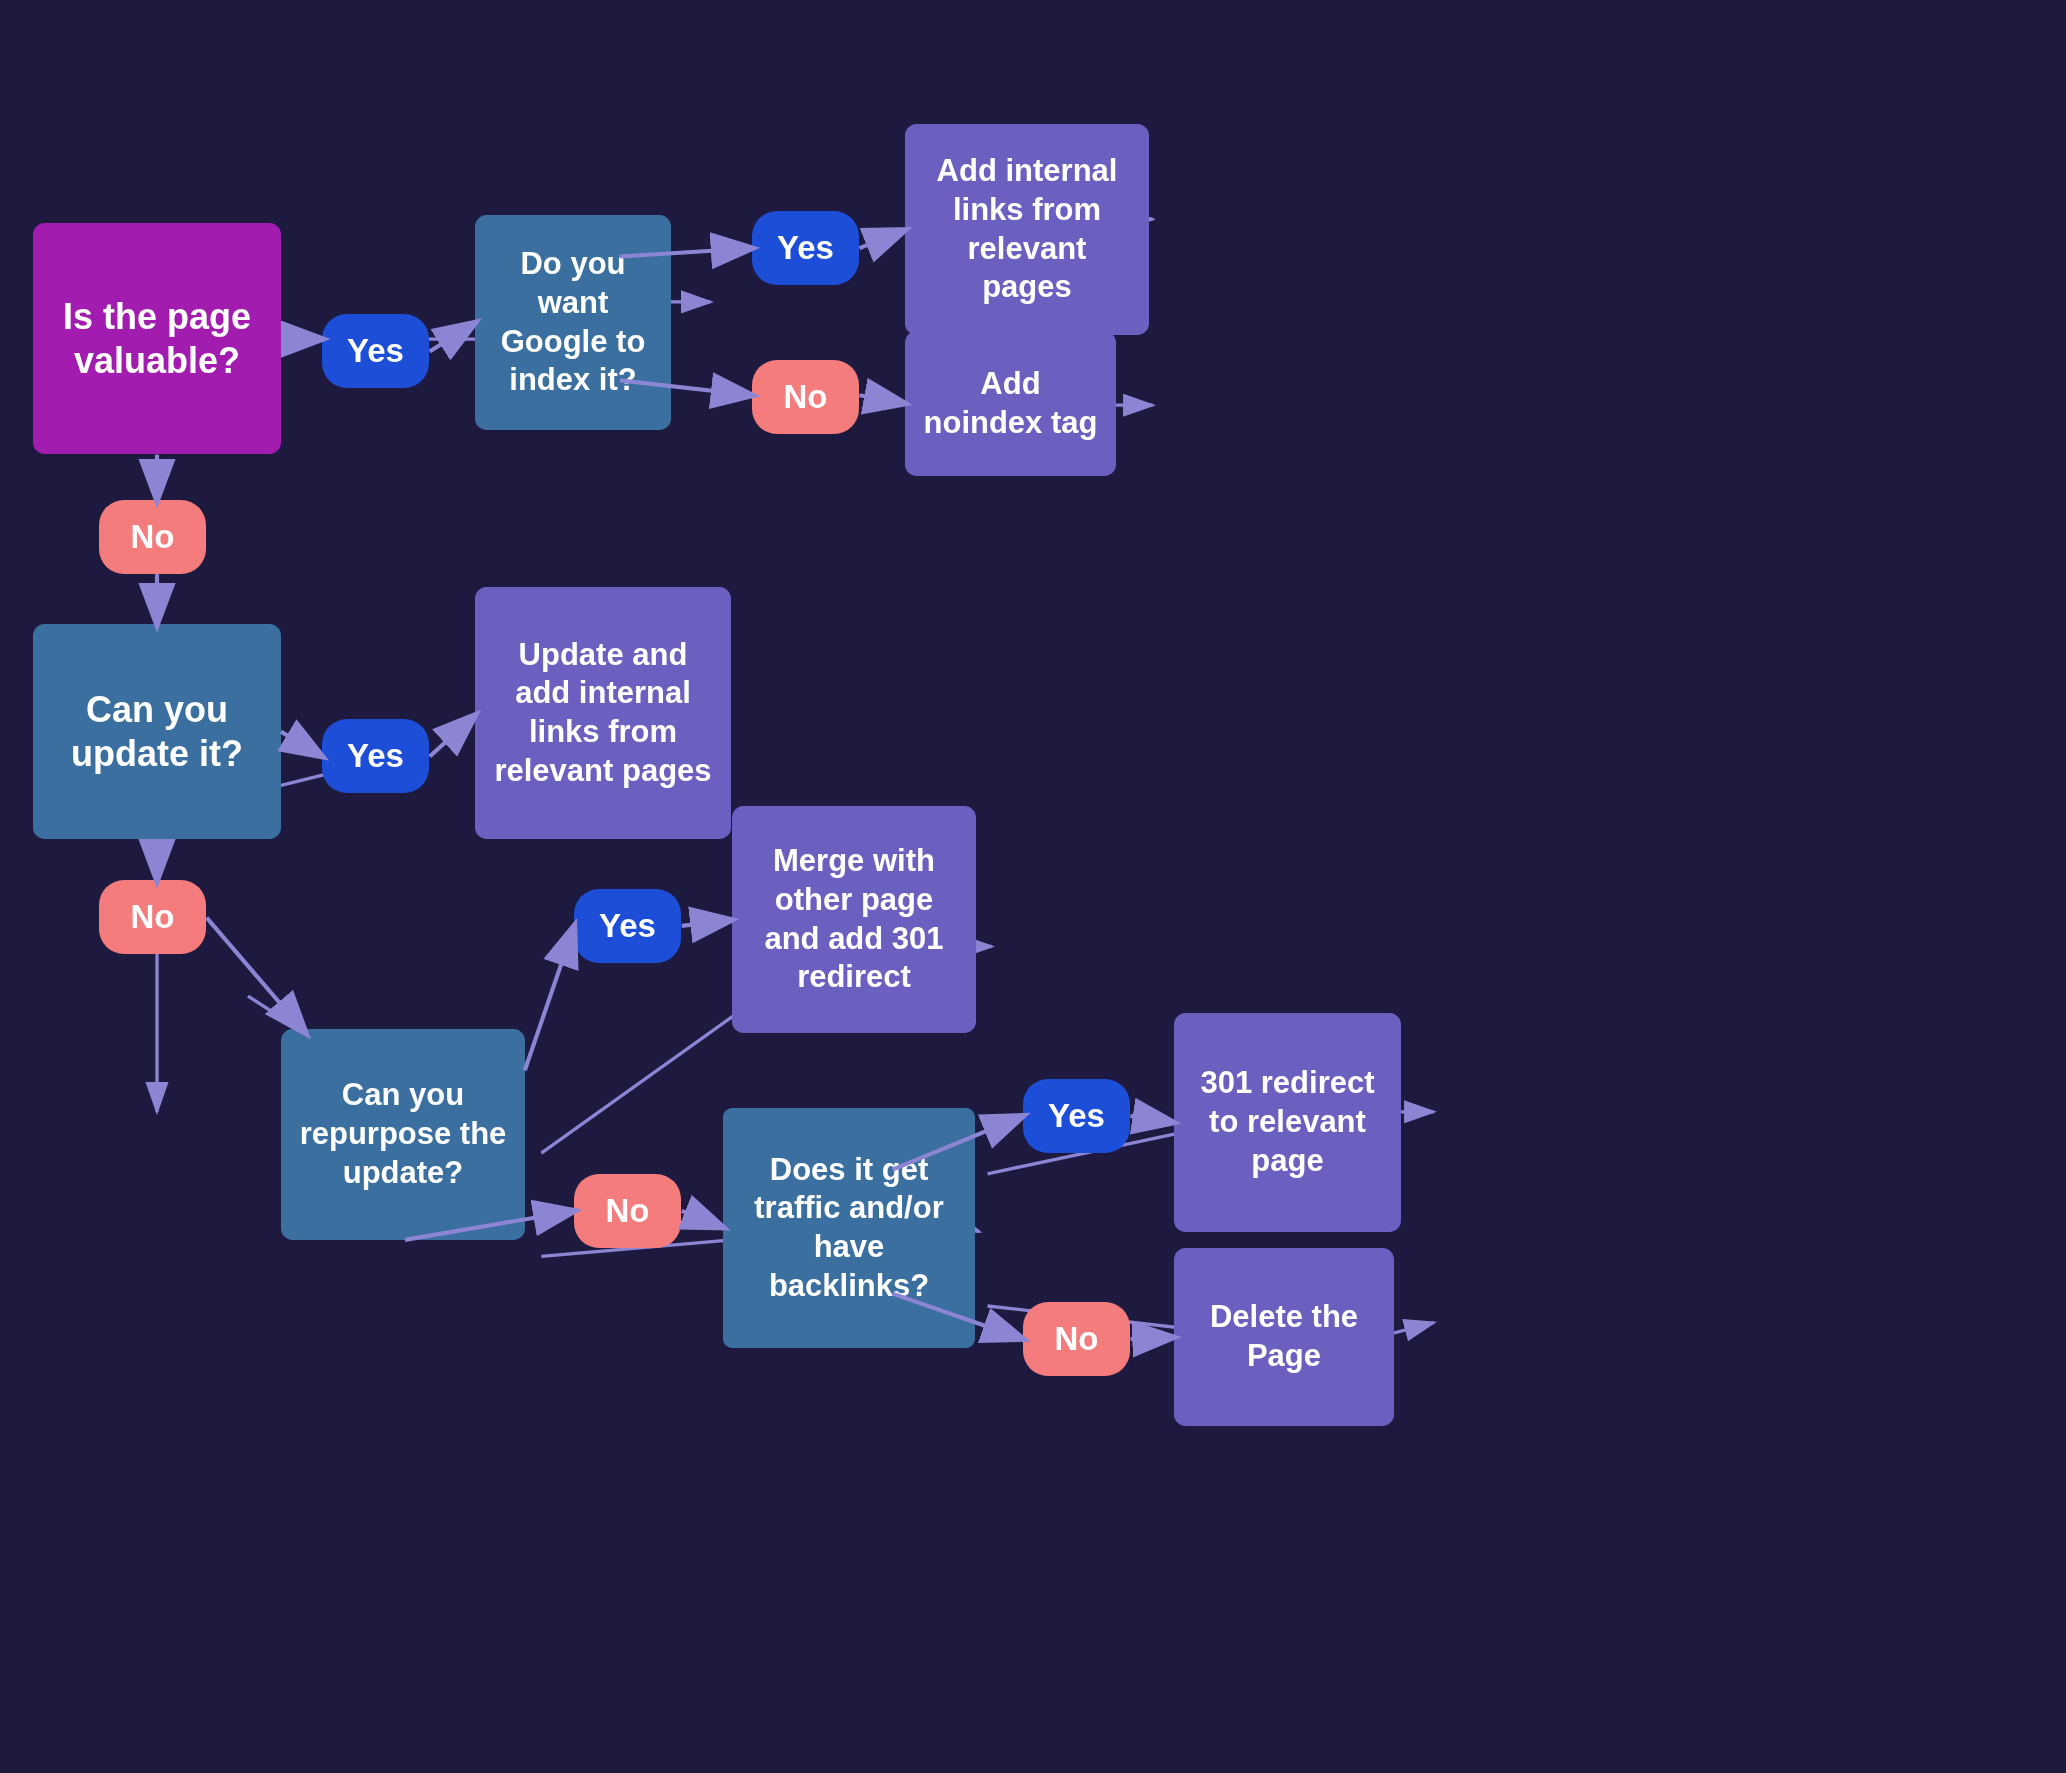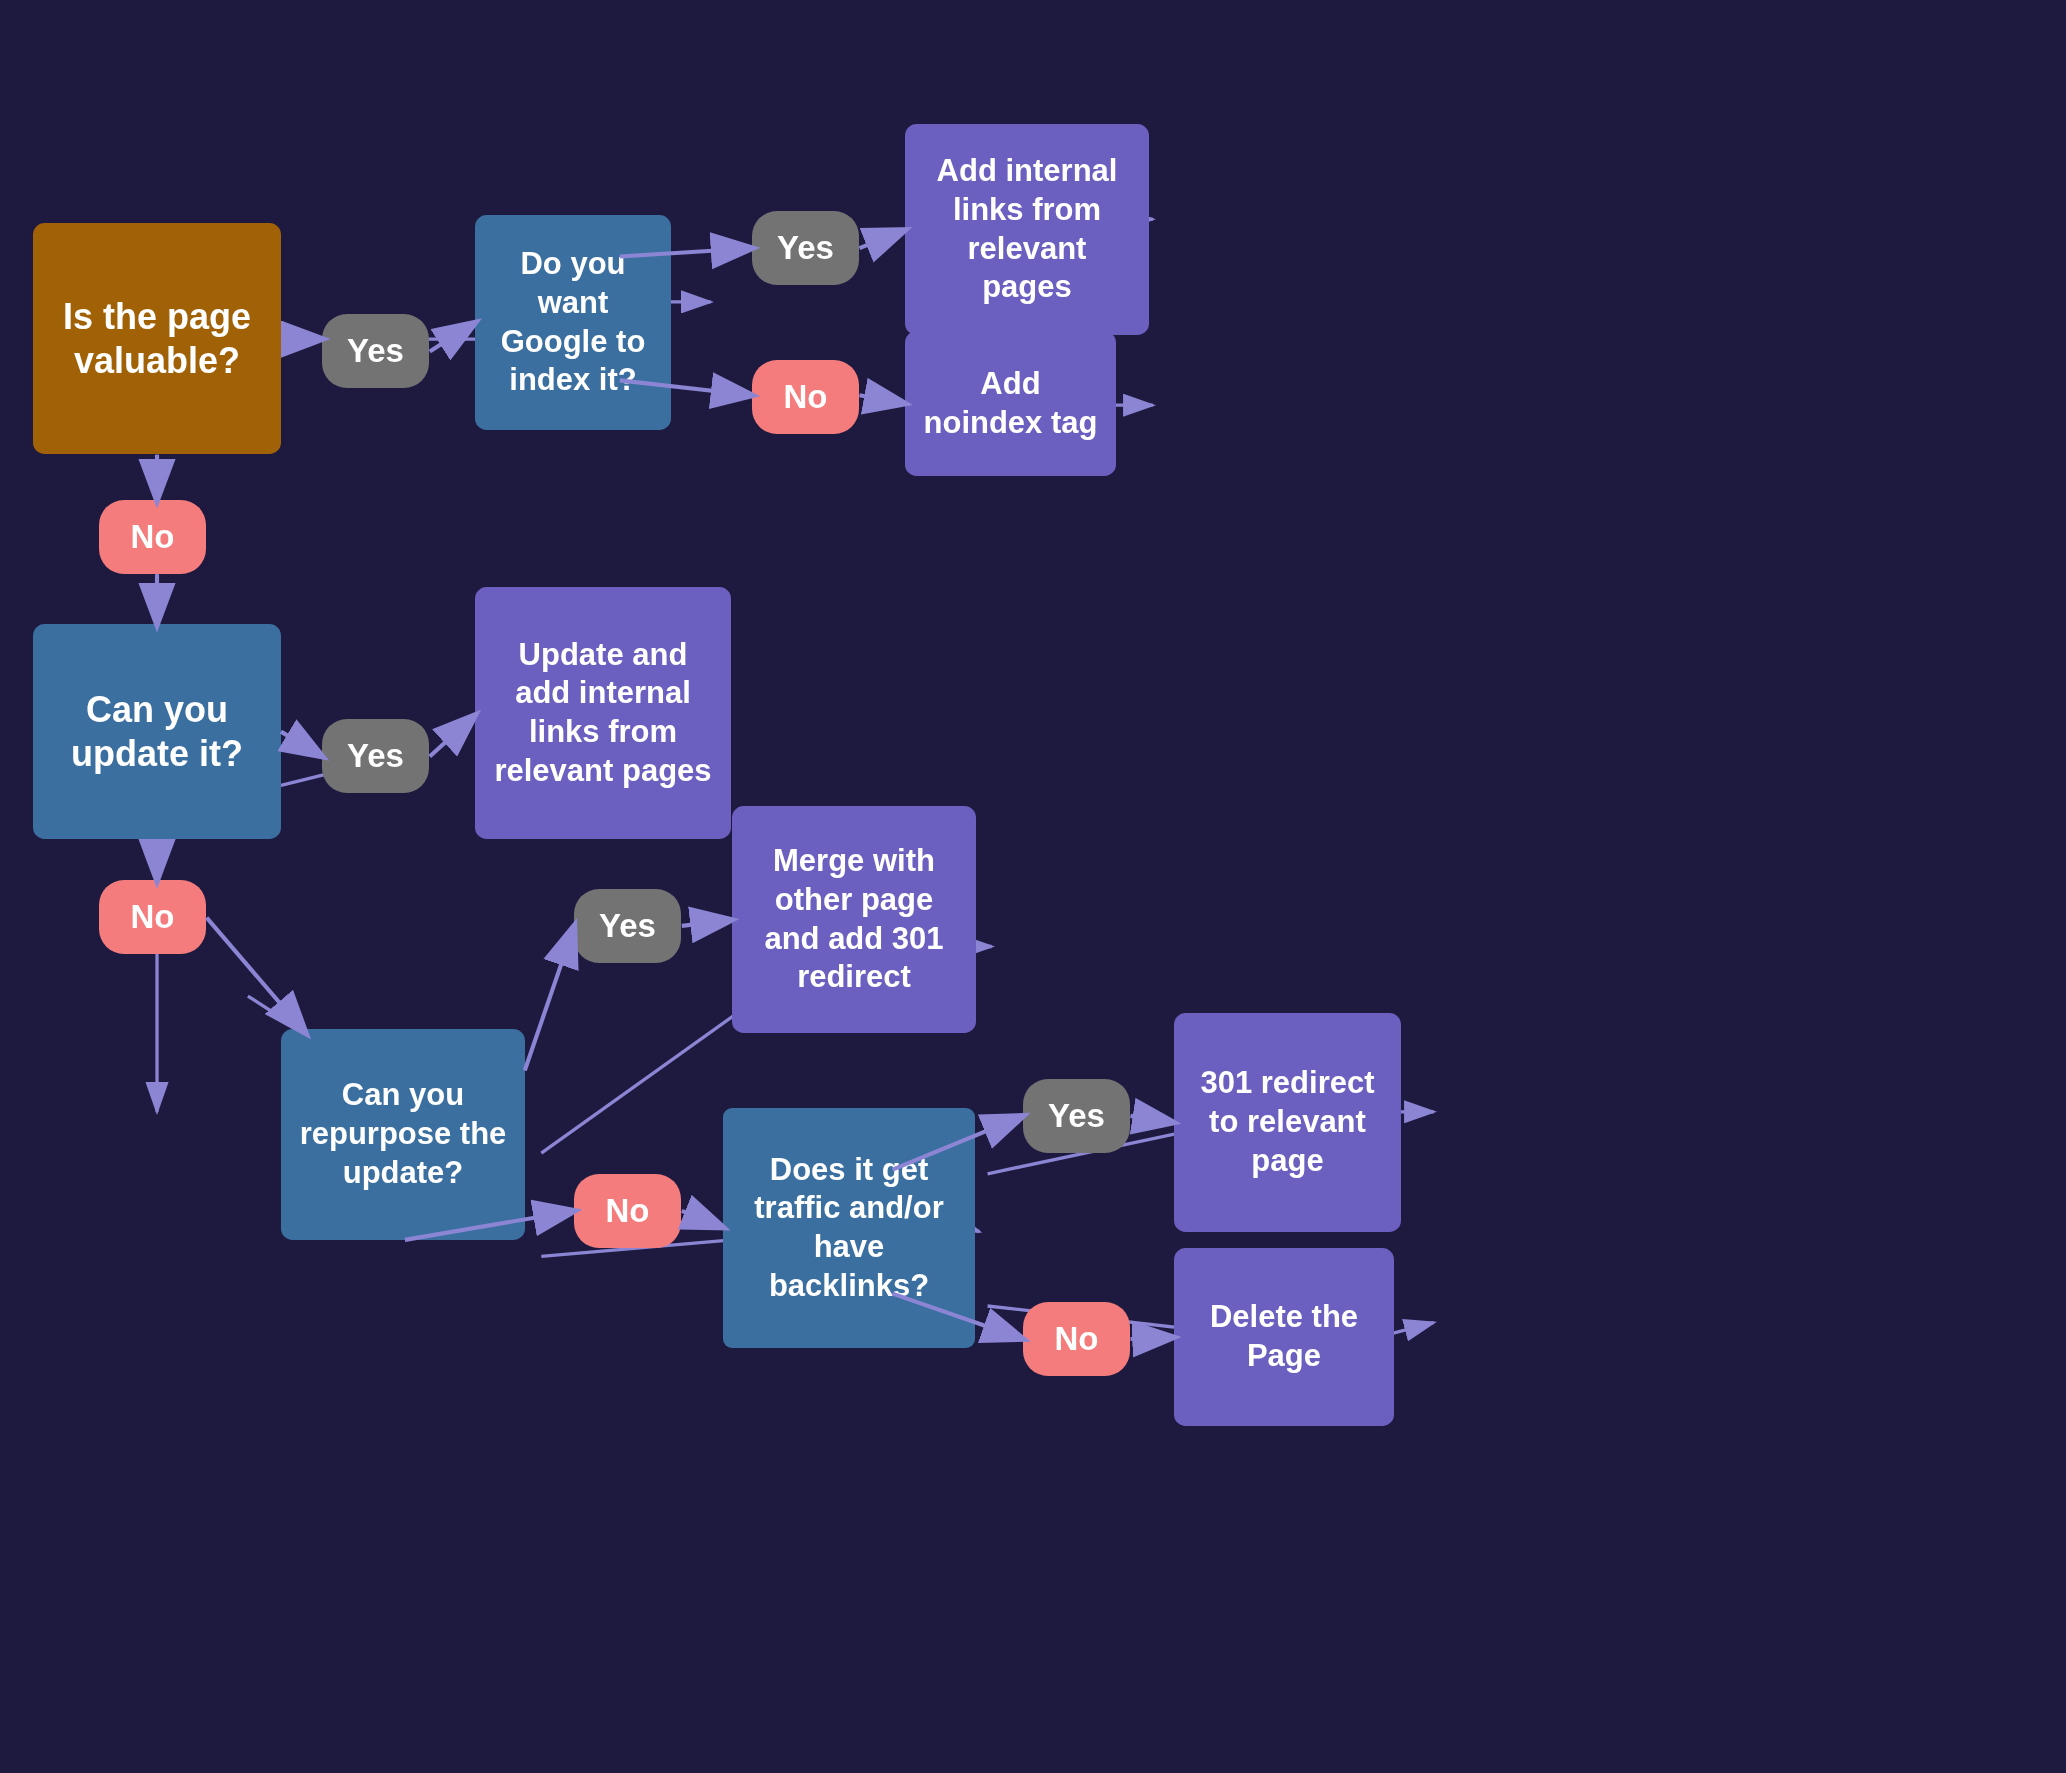--- a/index.html
+++ b/index.html
@@ -35,37 +35,37 @@
       border-radius: 11.6px;
       display: flex;
       align-items: center;
       justify-content: center;
       text-align: center;
       font-weight: 700;
       color: white;
     }
 
     .node-teal {
-      background-color: #a16207;
+      background-color: #a21caf;
     }
 
     .node-blue-dark {
       background-color: #3a6fa0;
     }
 
     .node-purple {
       background-color: #6b5fbf;
     }
 
     .node-salmon {
       background-color: #f47c7c;
     }
 
     .node-green {
-      background-color: #737373;
+      background-color: #1d4ed8;
     }
 
     
     .text-large {
       font-size: 36px;
       line-height: 1.2;
     }
 
     .text-medium {
       font-size: 31px;

